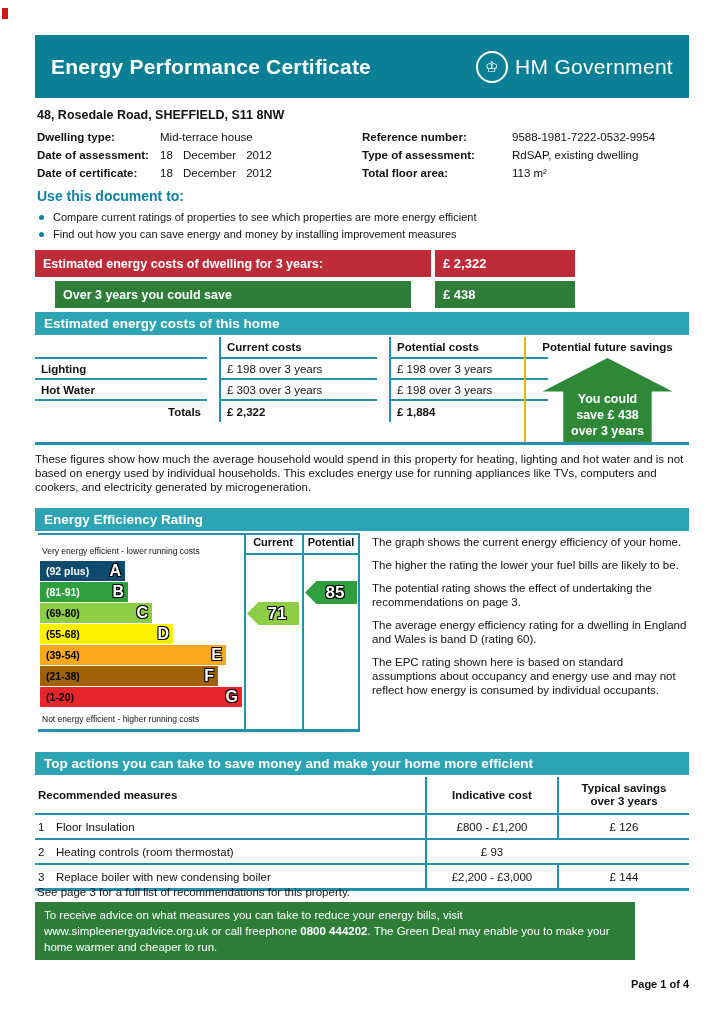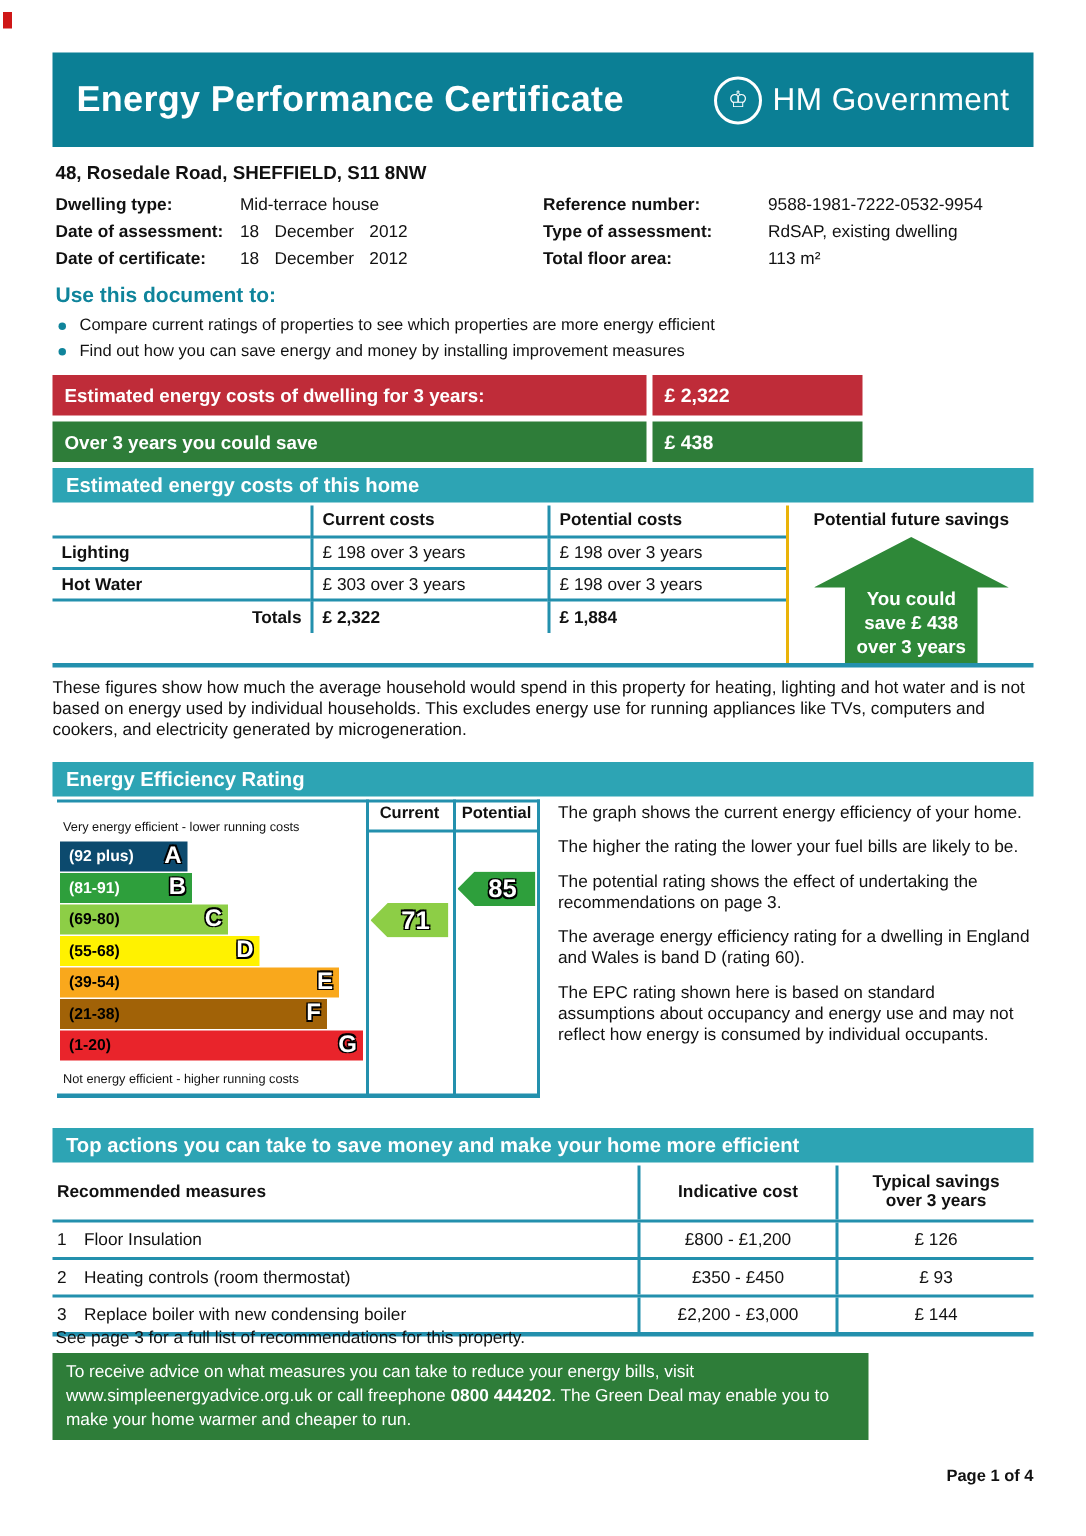--- a/index.html
+++ b/index.html
@@ -7,21 +7,21 @@
         font-family:"Liberation Sans","DejaVu Sans",sans-serif;color:#111;}
   .abs{position:absolute;}
 
   
   .corner-mark{left:2px;top:8px;width:6px;height:11px;background:#cf1717;}
 
   
   .header{left:35px;top:35px;width:654px;height:63px;background:#0b7f95;
           display:flex;align-items:center;justify-content:space-between;
           padding:0 16px;box-sizing:border-box;}
-  .header-title{color:#fff;font-size:24px;font-weight:bold;letter-spacing:0.2px;}
+  .header-title{color:#fff;font-size:21px;font-weight:bold;letter-spacing:0.2px;}
   .gov-logo{display:flex;align-items:center;gap:7px;}
   .gov-crest{width:28px;height:28px;border:2px solid #fff;border-radius:50%;
              display:flex;align-items:center;justify-content:center;
              color:#fff;font-size:15px;line-height:1;}
   .gov-text{color:#fff;font-size:21px;font-weight:400;letter-spacing:0.3px;}
 
   .address{left:37px;top:108px;font-size:12.5px;font-weight:bold;}
 
   
   .details{left:37px;top:130px;width:652px;display:grid;
@@ -37,32 +37,32 @@
   .dot{flex:0 0 5px;width:5px;height:5px;border-radius:50%;background:#0f849b;margin-top:4px;}
 
   
   .banners{left:35px;top:250px;width:540px;}
   .banner{display:flex;gap:4px;margin-bottom:4px;height:27px;}
   .banner-label{flex:1;display:flex;align-items:center;padding-left:8px;
                 color:#fff;font-weight:bold;font-size:12.5px;}
   .banner-value{width:132px;display:flex;align-items:center;padding-left:8px;
                 color:#fff;font-weight:bold;font-size:13px;}
   .bg-red{background:#bf2c39;}
-  .bg-green{background:#2e7d39;}
+  .bg-green{background:#2e7d39;margin-left:20px;}
 
   .section-bar{left:35px;width:654px;height:23px;background:#2da4b4;color:#fff;
                font-size:13.5px;font-weight:bold;display:flex;align-items:center;
                padding-left:9px;box-sizing:border-box;}
   .sec1{top:312px;} .sec2{top:508px;} .sec3{top:752px;}
 
   
   .costs{left:35px;top:337px;width:654px;}
   .costs-flex{display:flex;}
   .costs-left{width:489px;}
-  .costs-row{display:grid;grid-template-columns:172px 158px 159px;}
+  .costs-row{display:grid;grid-template-columns:172px 158px 159px;gap:12px;}
   .costs-row .cell{display:flex;align-items:center;font-size:11.5px;box-sizing:border-box;}
   .costs-row .c2,.costs-row .c3{border-left:2px solid #2390ad;padding-left:6px;}
   .costs-head{height:22px;}
   .costs-head .cell{font-weight:bold;border-bottom:2px solid #2390ad;}
   .costs-data{height:21px;}
   .costs-data .cell{border-bottom:2px solid #2390ad;}
   .costs-data .c1{font-weight:bold;padding-left:6px;}
   .costs-total{height:21px;}
   .costs-total .c1{font-weight:bold;justify-content:flex-end;padding-right:6px;}
   .costs-total .c2,.costs-total .c3{font-weight:bold;}
@@ -109,21 +109,21 @@
   .act-head{height:36px;border-bottom:2px solid #2390ad;}
   .act-head .cell{font-weight:bold;}
   .act-head .c1{padding-left:3px;}
   .act-head .c3{line-height:13px;}
   .act-data{height:23px;border-bottom:2px solid #2390ad;}
   .act-data:last-of-type{border-bottom:none;}
   .act-num{width:18px;padding-left:3px;display:inline-block;}
   .act-bottom{height:3px;background:#2390ad;}
 
   .see-page{left:37px;top:886px;font-size:11.5px;}
-  .advice-box{left:35px;top:902px;width:544px;background:#2e7d39;color:#fff;
+  .advice-box{left:35px;top:902px;width:600px;background:#2e7d39;color:#fff;
               padding:5px 9px;box-sizing:border-box;font-size:11.5px;line-height:16px;}
   .advice-box b{font-weight:bold;}
   .footer{left:35px;top:978px;width:654px;text-align:right;font-size:11px;font-weight:bold;}
 </style>
 </head>
 <body>
 
 <div class="page">
 
   <div class="abs corner-mark"></div>
@@ -294,21 +294,20 @@
             <span>Floor Insulation</span>
           </div>
           <div class="cell c2">£800 - £1,200</div>
           <div class="cell c3">£ 126</div>
         </div>
         <div class="act-row act-data">
           <div class="cell c1">
             <span class="act-num">2</span>
             <span>Heating controls (room thermostat)</span>
           </div>
-          <div class="cell c2">£350 - £450</div>
           <div class="cell c3">£ 93</div>
         </div>
         <div class="act-row act-data">
           <div class="cell c1">
             <span class="act-num">3</span>
             <span>Replace boiler with new condensing boiler</span>
           </div>
           <div class="cell c2">£2,200 - £3,000</div>
           <div class="cell c3">£ 144</div>
         </div>

